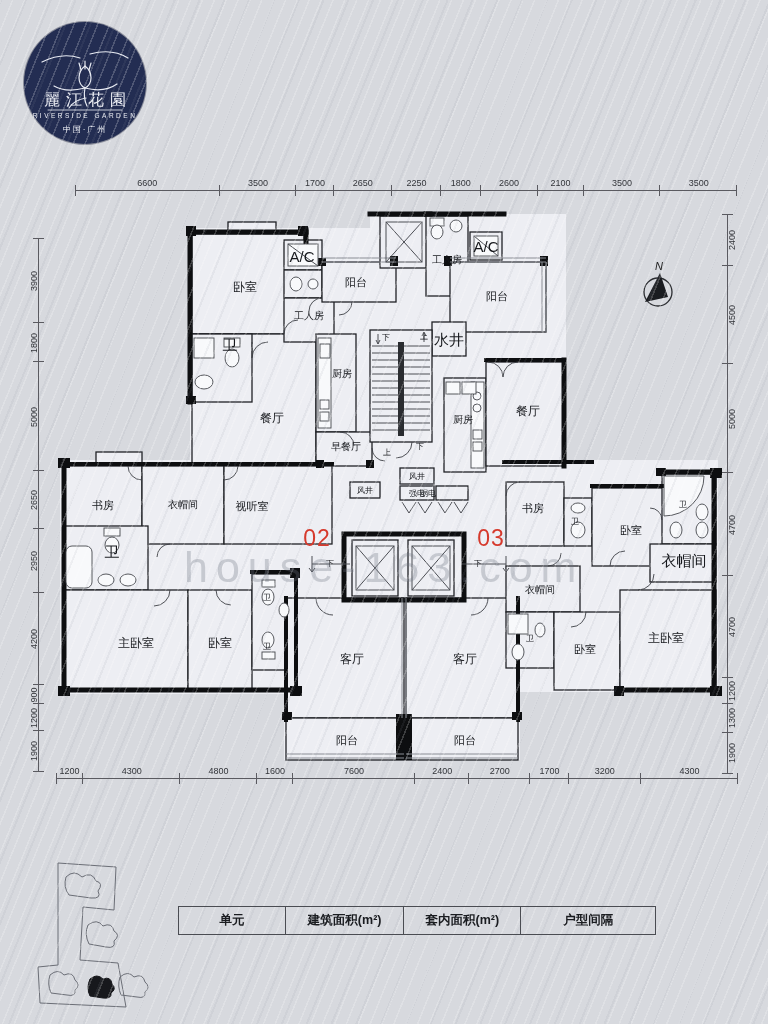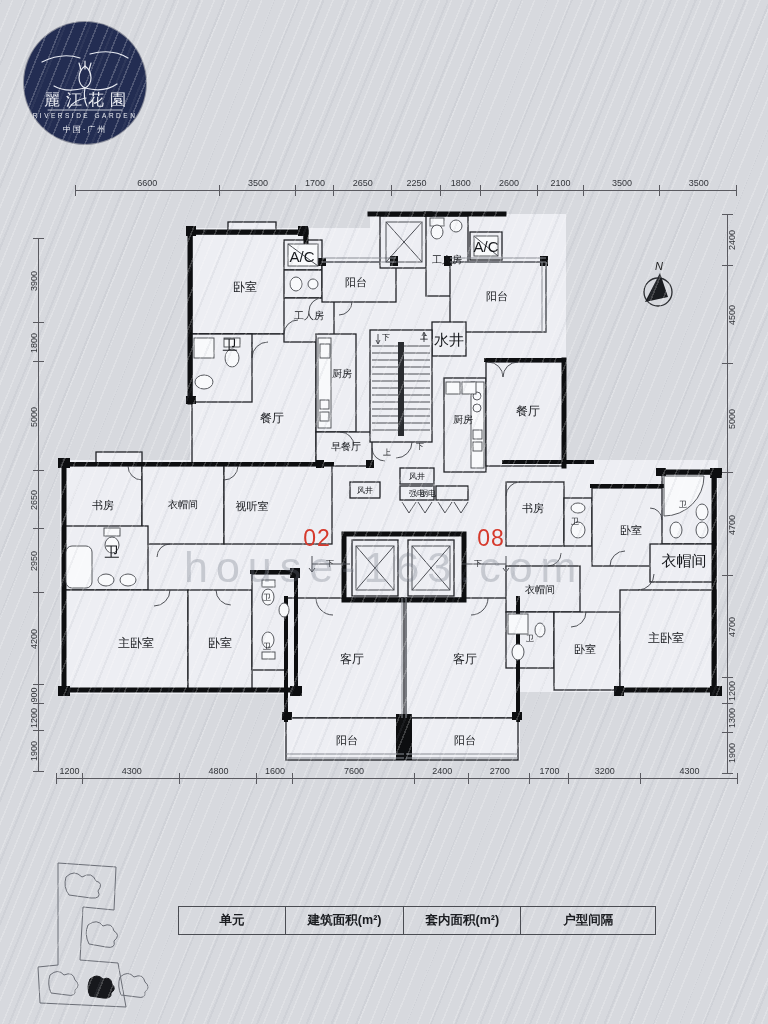--- a/index.html
+++ b/index.html
@@ -447,21 +447,21 @@
   <span class="lbl s8" style="left:424px;top:336px">上</span>
   <span class="lbl s8" style="left:387px;top:452px">上</span>
   <span class="lbl s8" style="left:420px;top:446px">下</span>
   <span class="lbl s8" style="left:365px;top:490px">风井</span>
   <span class="lbl s8" style="left:417px;top:476px">风井</span>
   <span class="lbl s8" style="left:417px;top:493px">强电</span>
   <span class="lbl s8" style="left:428px;top:493px">弱电</span>
   <span class="lbl s8" style="left:330px;top:563px">下</span>
   <span class="lbl s8" style="left:478px;top:563px">下</span>
   <span class="lbl unit" style="left:317px;top:538px">02</span>
-  <span class="lbl unit" style="left:491px;top:538px">08</span>
+  <span class="lbl unit" style="left:491px;top:538px">03</span>
   <span class="lbl s11" style="left:103px;top:505px">书房</span>
   <span class="lbl s10" style="left:183px;top:505px">衣帽间</span>
   <span class="lbl s11" style="left:252px;top:506px">视听室</span>
   <span class="lbl s9" style="left:112px;top:552px">卫</span>
   <span class="lbl" style="left:136px;top:643px">主卧室</span>
   <span class="lbl" style="left:220px;top:643px">卧室</span>
   <span class="lbl s8" style="left:267px;top:597px">卫</span>
   <span class="lbl s8" style="left:267px;top:646px">卫</span>
   <span class="lbl" style="left:352px;top:659px">客厅</span>
   <span class="lbl s11" style="left:347px;top:740px">阳台</span>

